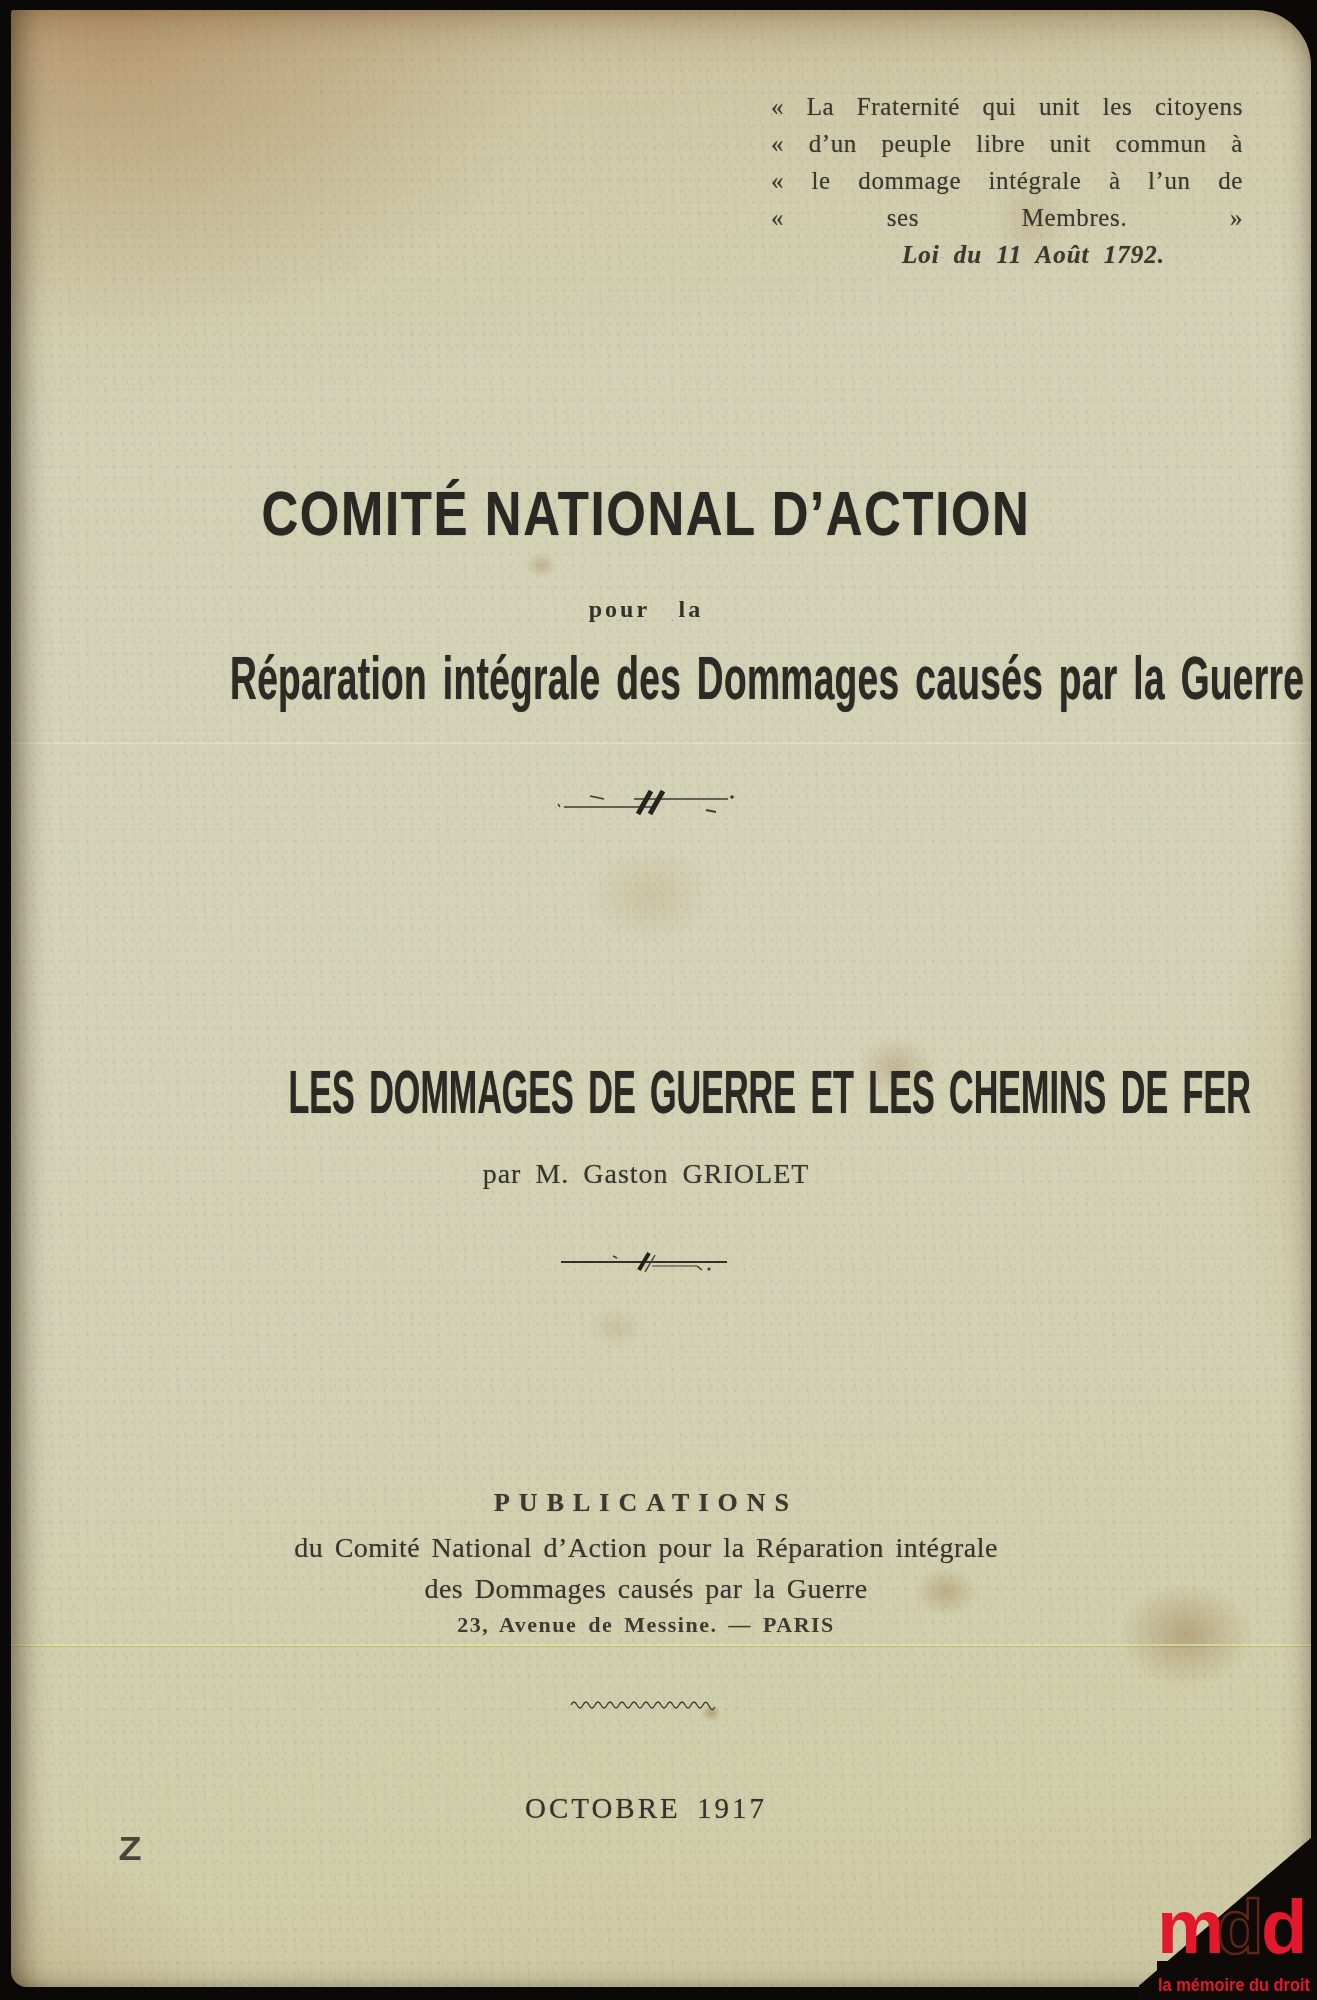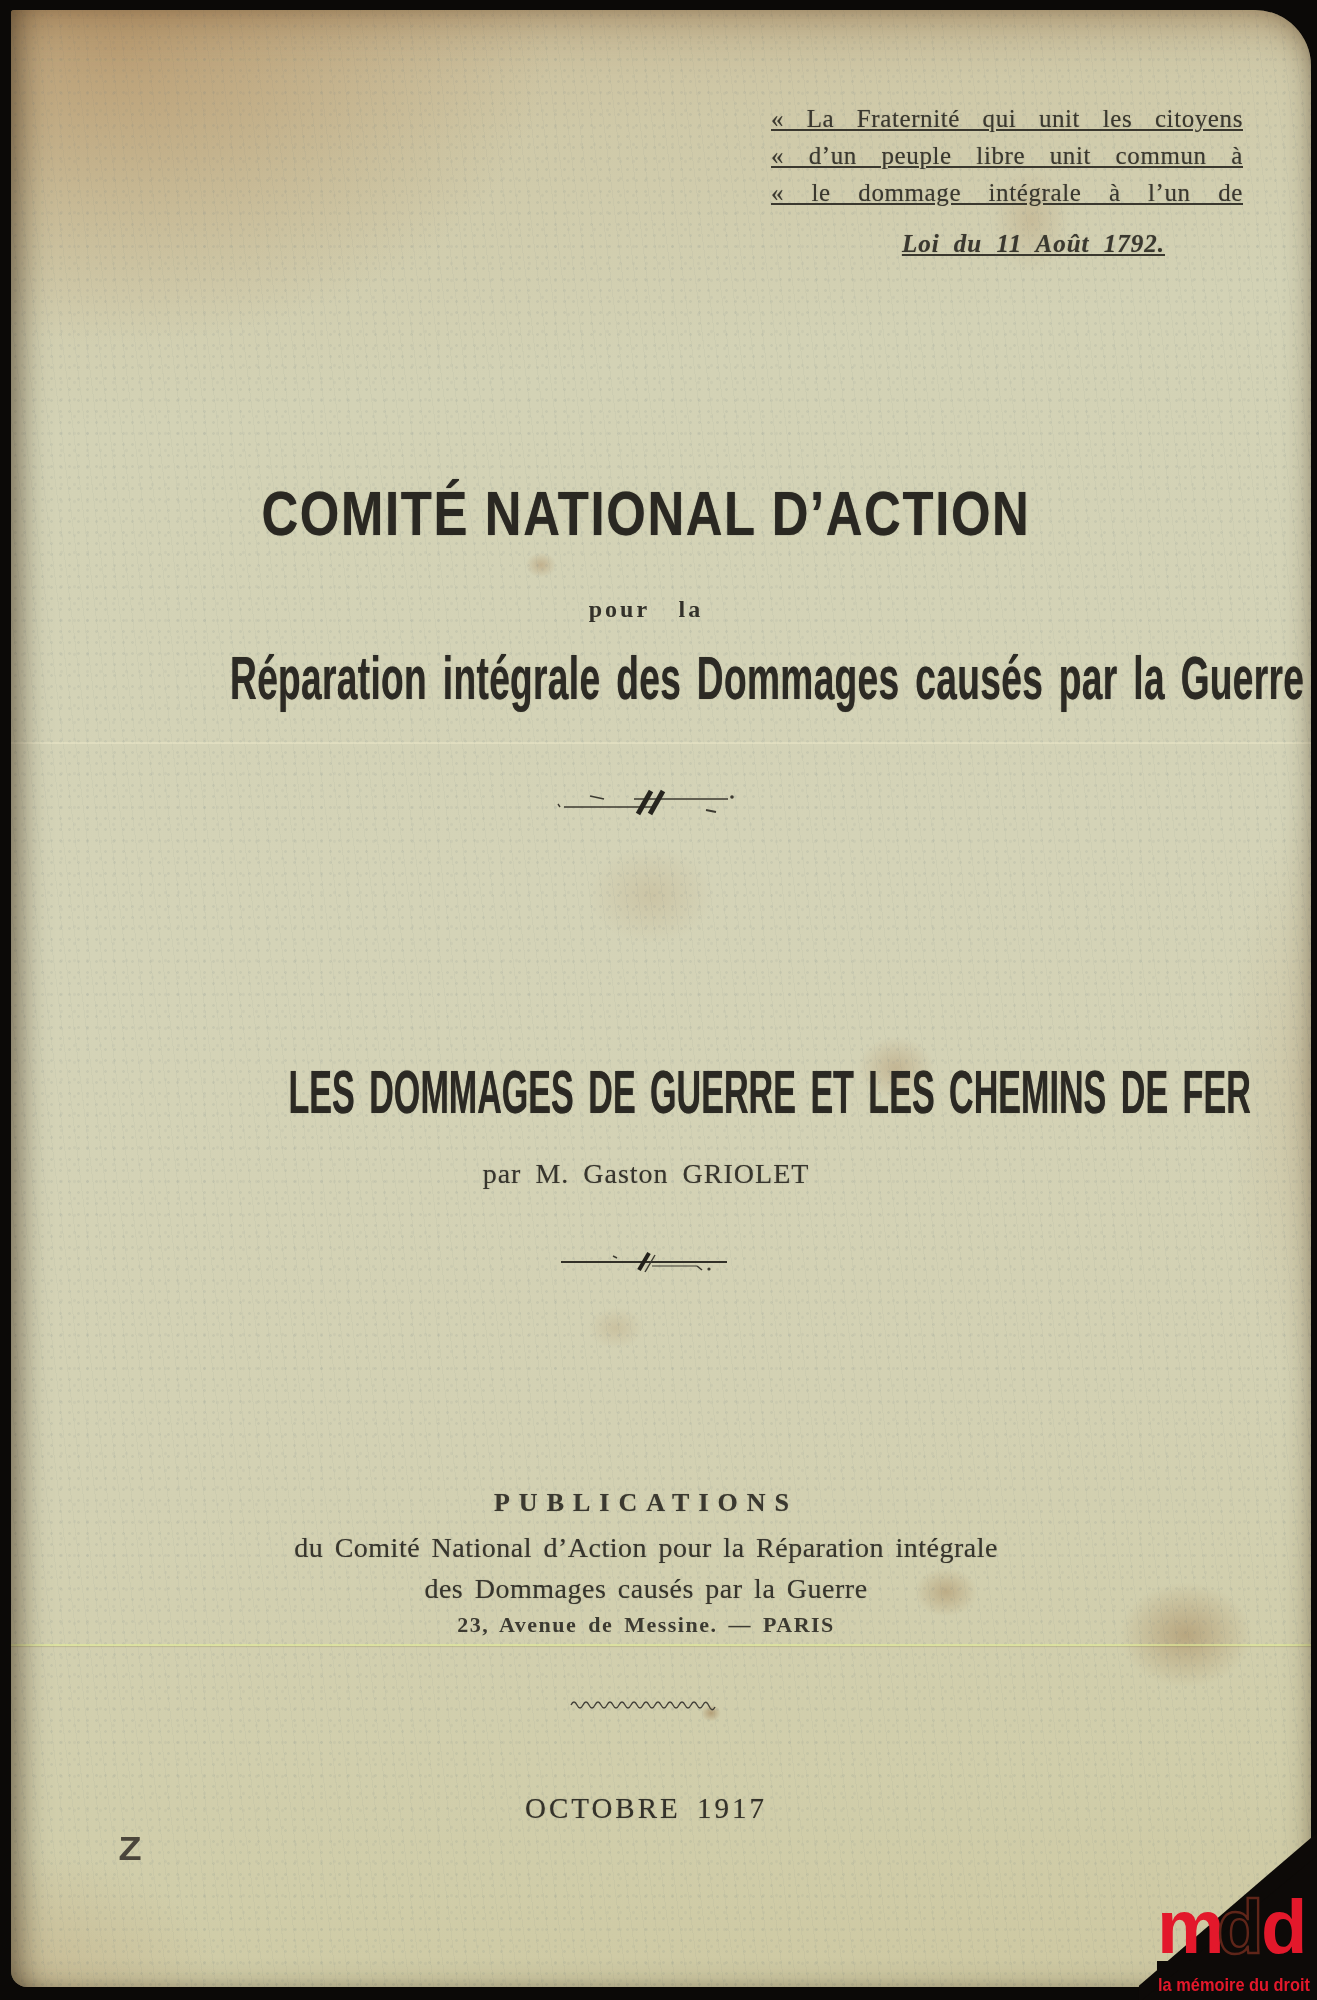--- a/index.html
+++ b/index.html
@@ -40,28 +40,28 @@
     box-shadow:
       inset 30px 0 30px -22px rgba(50,35,18,.55),
       inset -18px 0 24px -18px rgba(50,35,18,.38),
       inset 0 34px 50px -30px rgba(120,80,40,.55),
       inset 0 -20px 30px -24px rgba(50,35,18,.35);
   }
   .fold{position:absolute;left:0;right:0;height:2px;pointer-events:none;}
   .fold1{top:732px;background:rgba(255,250,215,.30);}
   .fold2{top:1634px;background:rgba(228,240,150,.55);box-shadow:0 1px 1px rgba(120,110,60,.25);}
   .epigraph{
-    position:absolute;left:760px;top:90px;width:472px;
+    position:absolute;left:760px;top:78px;width:472px;
     font-size:25px;line-height:37px;word-spacing:7px;letter-spacing:.6px;
-    color:#3a382f;text-shadow:0 0 1px rgba(58,56,47,.5);text-decoration:underline;
+    color:#3a382f;text-shadow:0 0 1px rgba(58,56,47,.5);
   }
   .epigraph .q-line{text-align:justify;text-align-last:justify;}
   .epigraph .q-line:last-of-type{text-align-last:left;}
   .attribution{
-    margin-top:14px;font-style:italic;font-weight:bold;
+    font-style:italic;font-weight:bold;
     text-align:right;padding-right:78px;font-size:25px;letter-spacing:1px;
     color:#3a382f;
   }
   .center-col{position:absolute;left:-15px;top:0;width:1300px;text-align:center;}
   .committee-title{
     position:absolute;top:468px;width:100%;
     font-family:"Liberation Sans",sans-serif;font-weight:bold;
     font-size:62px;letter-spacing:2px;color:#2a2822;
     transform:scale(.82,1.02);transform-origin:center;
     text-shadow:0 0 1px rgba(42,40,34,.7);white-space:nowrap;
@@ -126,20 +126,21 @@
 </style>
 </head>
 <body>
 
 <div class="paper">
 
   <div class="epigraph">
     <div class="q-line">« La Fraternité qui unit les citoyens</div>
     <div class="q-line">« d’un peuple libre unit commun à</div>
     <div class="q-line">« le dommage intégrale à l’un de</div>
+    <div class="q-line">« ses Membres. »</div>
     <div class="attribution">Loi du 11 Août 1792.</div>
   </div>
 
   <div class="center-col">
     <div class="committee-title">COMITÉ NATIONAL D’ACTION</div>
     <div class="committee-connector">pour la</div>
     <div class="committee-subtitle">Réparation intégrale des Dommages causés par la Guerre</div>
 
     <div class="ornament ornament1">
       <svg width="180" height="30" viewBox="0 0 180 30">

